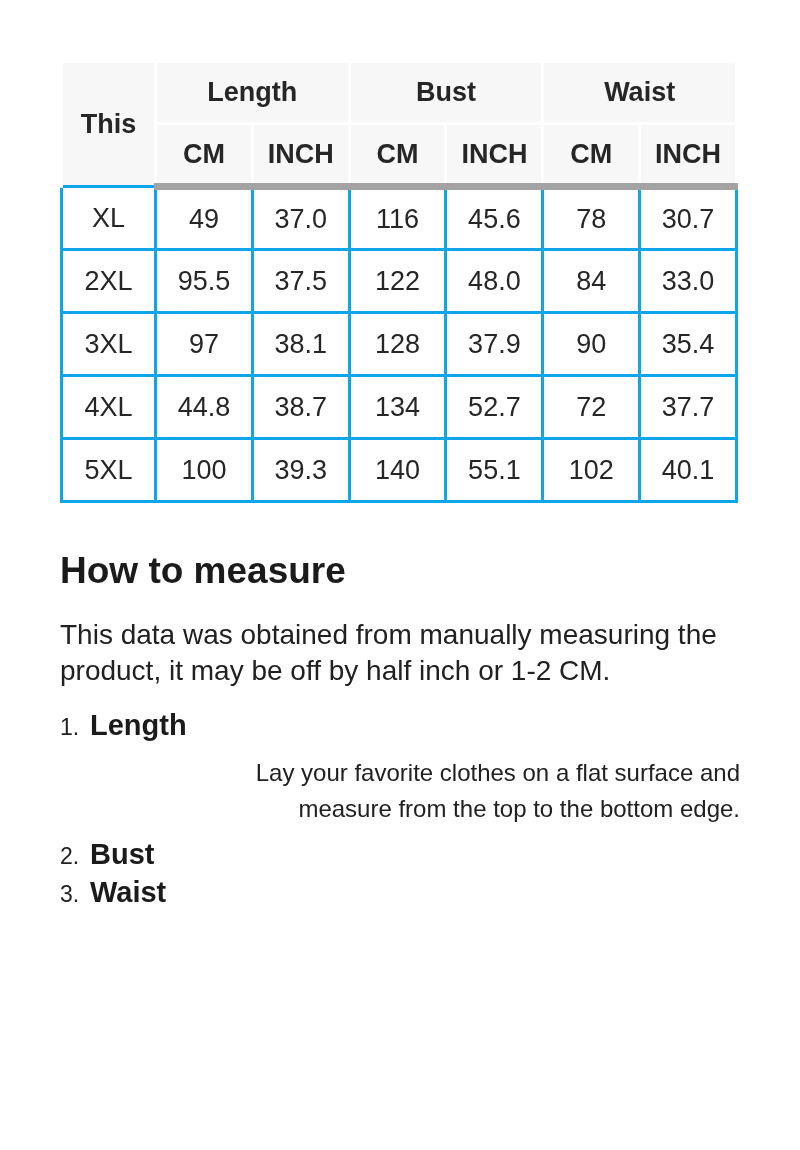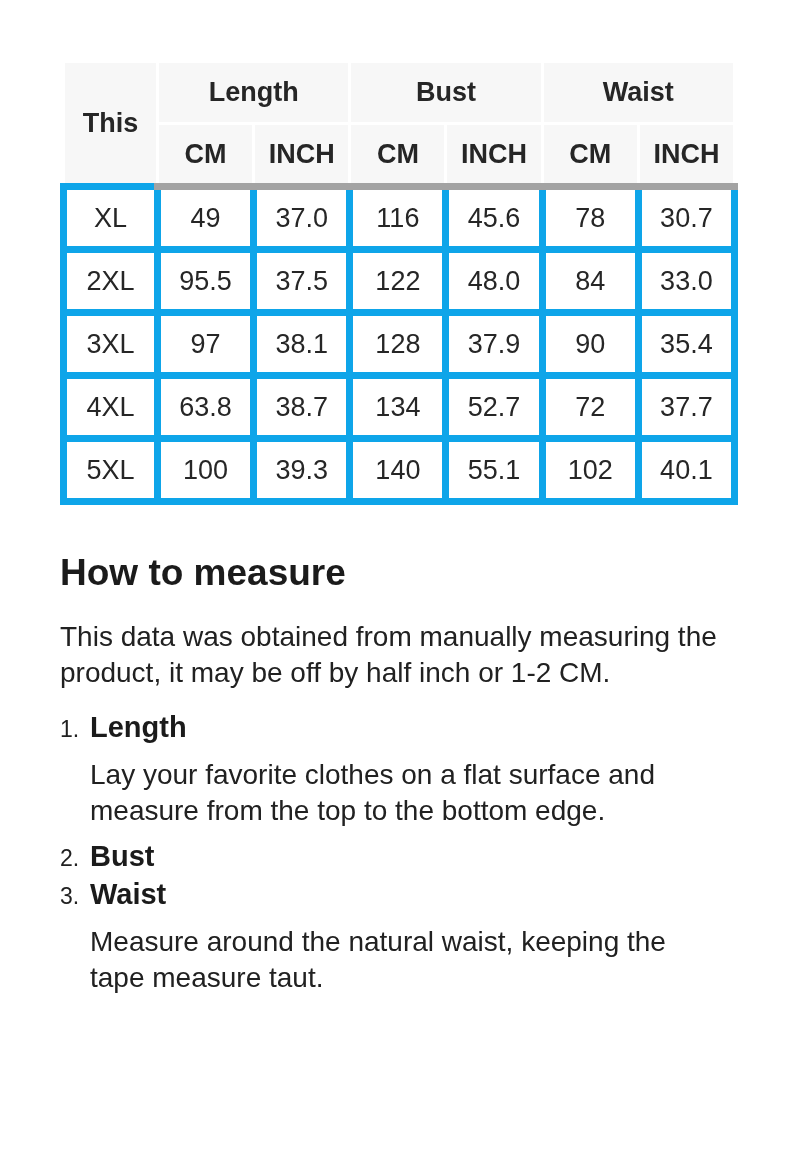--- a/index.html
+++ b/index.html
@@ -31,21 +31,21 @@
     color: #262626;
     border: 3px solid #ffffff;
     padding: 0;
     text-align: center;
     vertical-align: middle;
   }
   table.size-chart th.group-th { height: 62px; }
   table.size-chart th.sub-th   { height: 63px; border-bottom: 7px solid #a3a3a3; }
   table.size-chart th.size-th  { border-bottom: 1px solid #e4e4e4; }
   table.size-chart td {
-    border: 7px solid #0ea5e9;
+    border: 3px solid #0ea5e9;
     height: 63px;
     text-align: center;
     vertical-align: middle;
     color: #262626;
     background: #ffffff;
     padding: 0;
   }
 
   
   .htm-title {
@@ -75,24 +75,25 @@
     font-size: 23px;
     color: #212121;
   }
   .step-title {
     font-size: 29px;
     font-weight: bold;
     color: #1b1b1b;
   }
   .step-desc {
     margin: 10px 0 9px 30px;
-    font-size: 28px;
+    font-size: 24px;
     line-height: 36px;
     white-space: pre-line;
     color: #212121;
+    text-align: right;
   }
 </style>
 </head>
 <body>
 
 <div class="page">
 
   <table class="size-chart">
     <colgroup>
       <col class="size-col">
@@ -142,21 +143,21 @@
         <td>3XL</td>
         <td>97</td>
         <td>38.1</td>
         <td>128</td>
         <td>37.9</td>
         <td>90</td>
         <td>35.4</td>
       </tr>
       <tr>
         <td>4XL</td>
-        <td>63.8</td>
+        <td>44.8</td>
         <td>38.7</td>
         <td>134</td>
         <td>52.7</td>
         <td>72</td>
         <td>37.7</td>
       </tr>
       <tr>
         <td>5XL</td>
         <td>100</td>
         <td>39.3</td>
@@ -186,18 +187,16 @@
       <div class="step-header">
         <span class="step-number">2.</span>
         <span class="step-title">Bust</span>
       </div>
     </li>
     <li class="step">
       <div class="step-header">
         <span class="step-number">3.</span>
         <span class="step-title">Waist</span>
       </div>
-      <p class="step-desc">Measure around the natural waist, keeping the
-tape measure taut.</p>
     </li>
   </ol>
 
 </div>
 
 </body></html>

